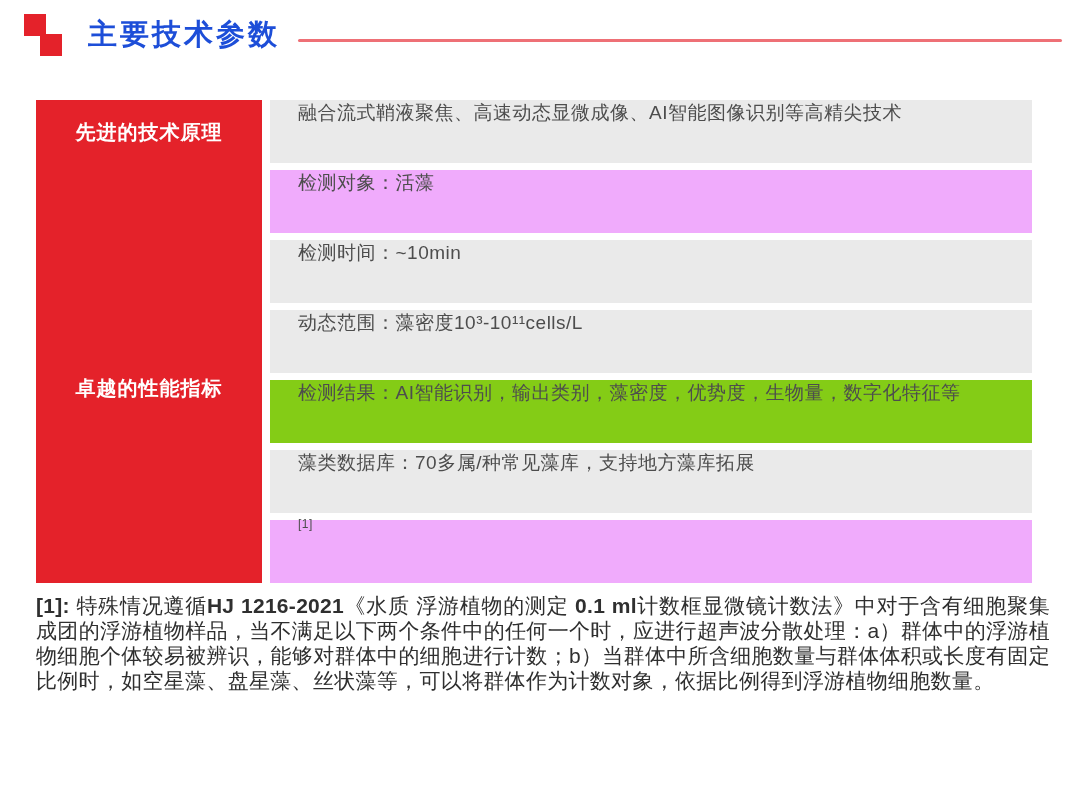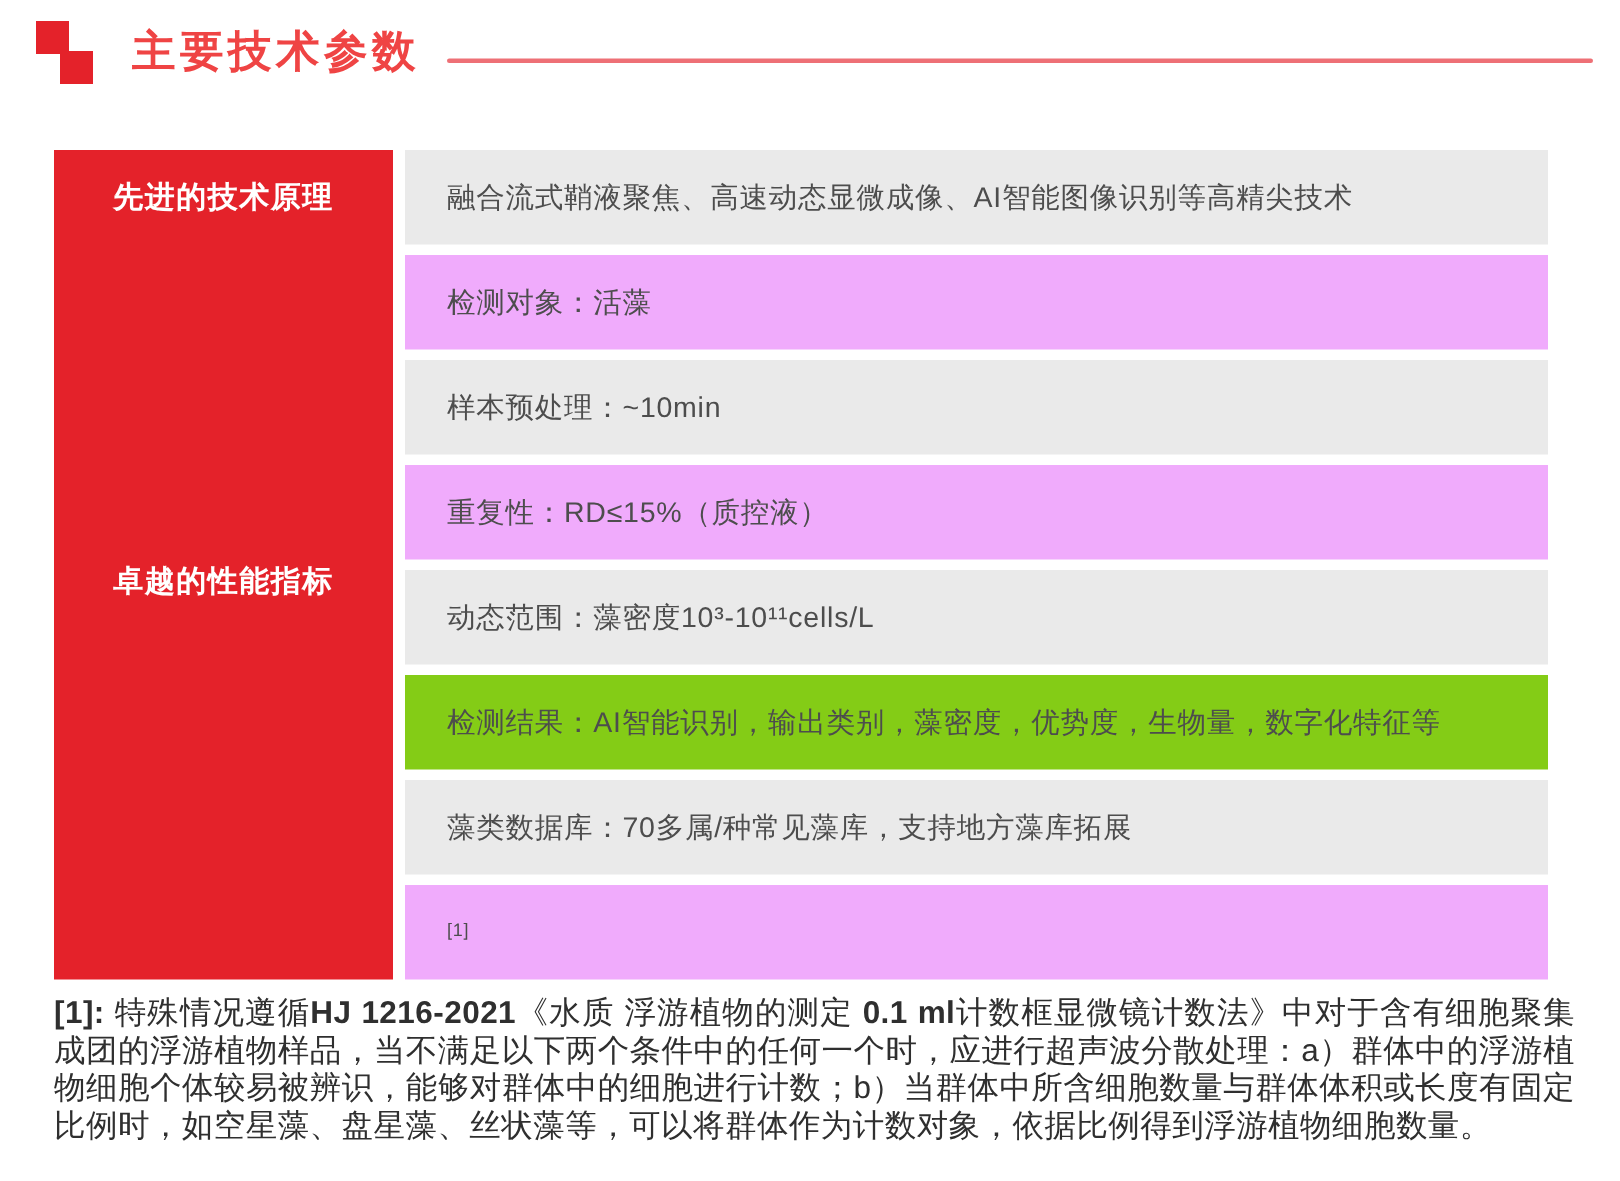--- a/index.html
+++ b/index.html
@@ -29,21 +29,21 @@
     background: #E4222A;
   }
   .title-icon .sq2 {
     position: absolute; left: 16px; top: 21px;
     width: 22px; height: 22px;
     background: #E4222A;
   }
   .page-title {
     font-size: 29px;
     font-weight: bold;
-    color: #ef4444;
+    color: #1d4ed8;
     letter-spacing: 3px;
     margin-left: 26px;
     white-space: nowrap;
   }
   .title-rule {
     flex: 1;
     height: 3px;
     background: #EE7076;
     margin-left: 18px;
     margin-top: 10px;
@@ -78,21 +78,21 @@
 
   .rows {
     flex: 1;
     display: flex;
     flex-direction: column;
     row-gap: 7px;
   }
   .row {
     height: 63px;
     display: flex;
-    align-items: center;
+    align-items: flex-start;
     padding: 0 20px 0 28px;
     font-size: 19px;
     color: #4D4D4D;
     letter-spacing: 0.5px;
   }
   .bg-a { background: #EAEAEA; }
   .bg-b { background: #f0abfc; }
   .bg-c { background: #84cc16; }
   .row sup {
     font-size: 12px;
@@ -131,24 +131,21 @@
     <div class="cat-label performance">卓越的性能指标</div>
   </div>
   <div class="rows">
     <div class="row bg-a">
       <span>融合流式鞘液聚焦、高速动态显微成像、AI智能图像识别等高精尖技术</span>
     </div>
     <div class="row bg-b">
       <span>检测对象：活藻</span>
     </div>
     <div class="row bg-a">
-      <span>样本预处理：~10min</span>
-    </div>
-    <div class="row bg-b">
-      <span>重复性：RD≤15%（质控液）</span>
+      <span>检测时间：~10min</span>
     </div>
     <div class="row bg-a">
       <span>动态范围：藻密度10³-10¹¹cells/L</span>
     </div>
     <div class="row bg-c">
       <span>检测结果：AI智能识别，输出类别，藻密度，优势度，生物量，数字化特征等</span>
     </div>
     <div class="row bg-a">
       <span>藻类数据库：70多属/种常见藻库，支持地方藻库拓展</span>
     </div>

